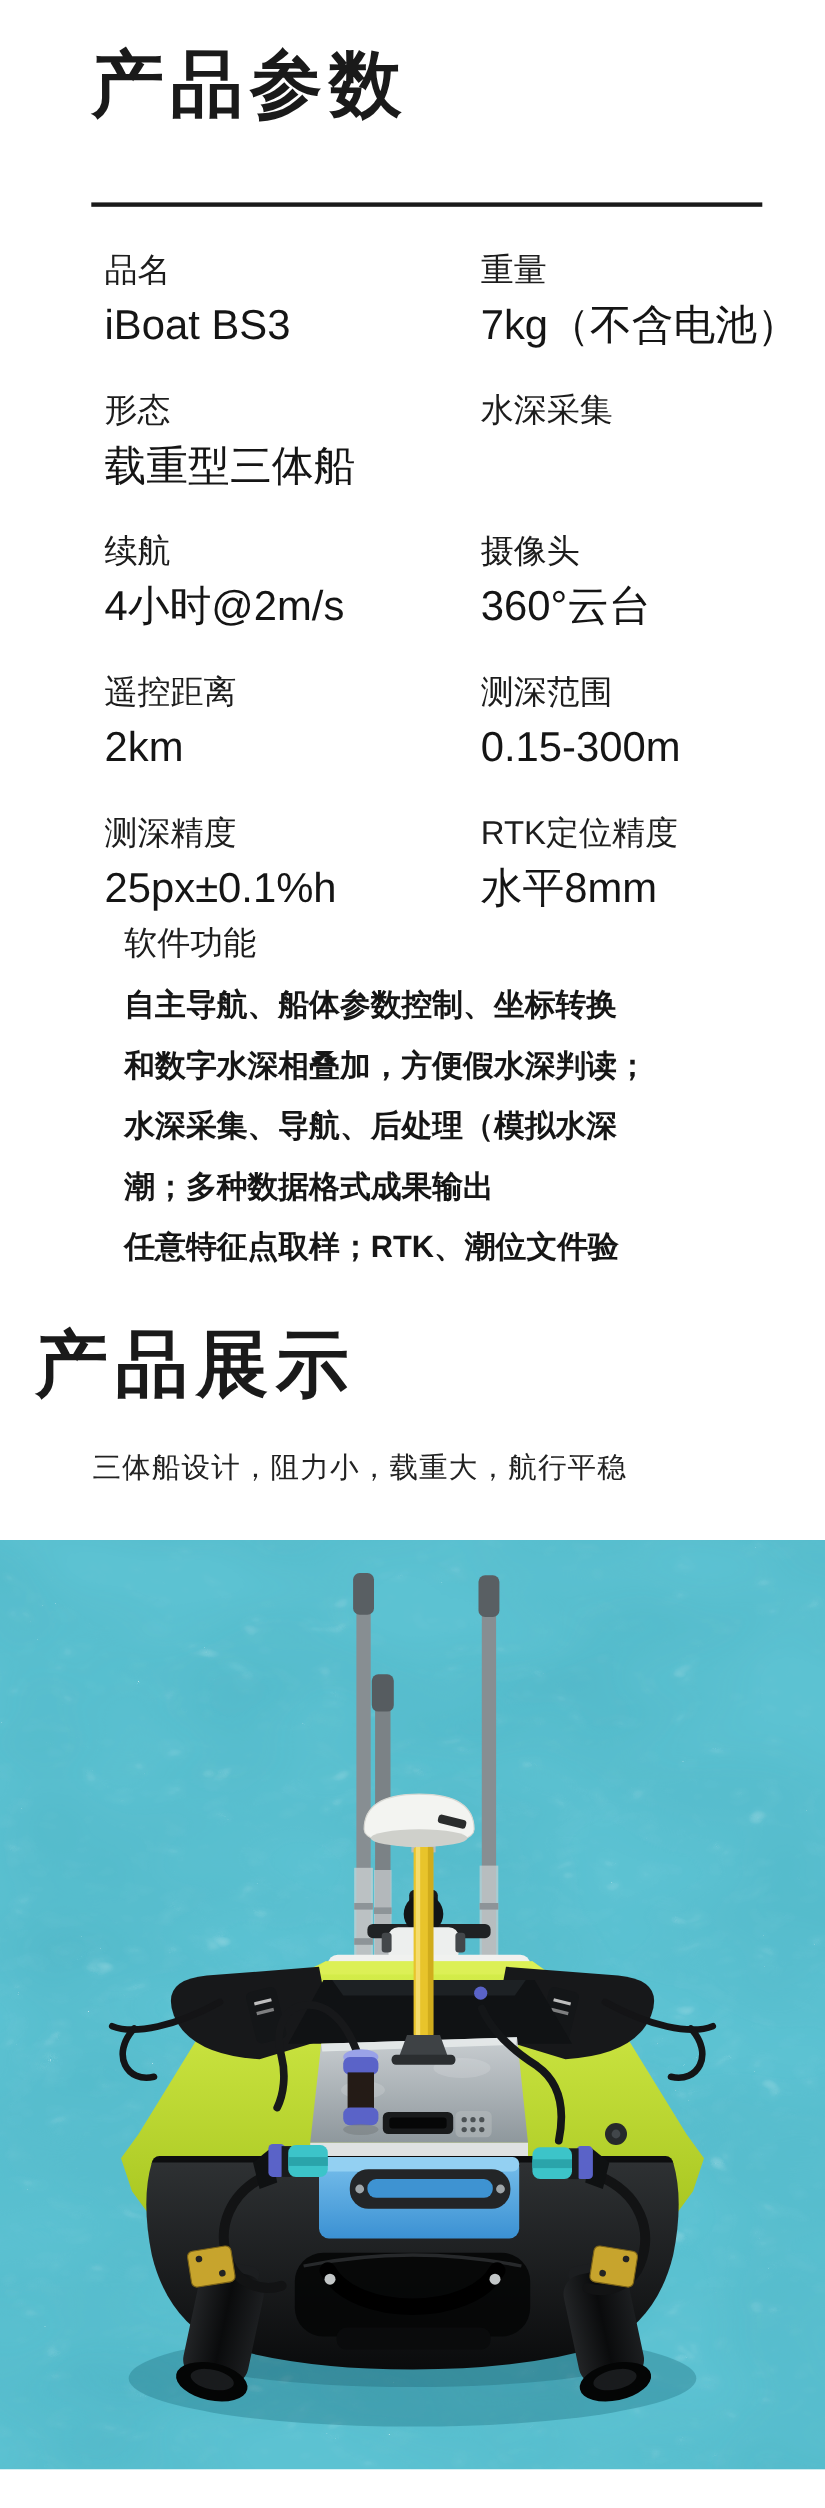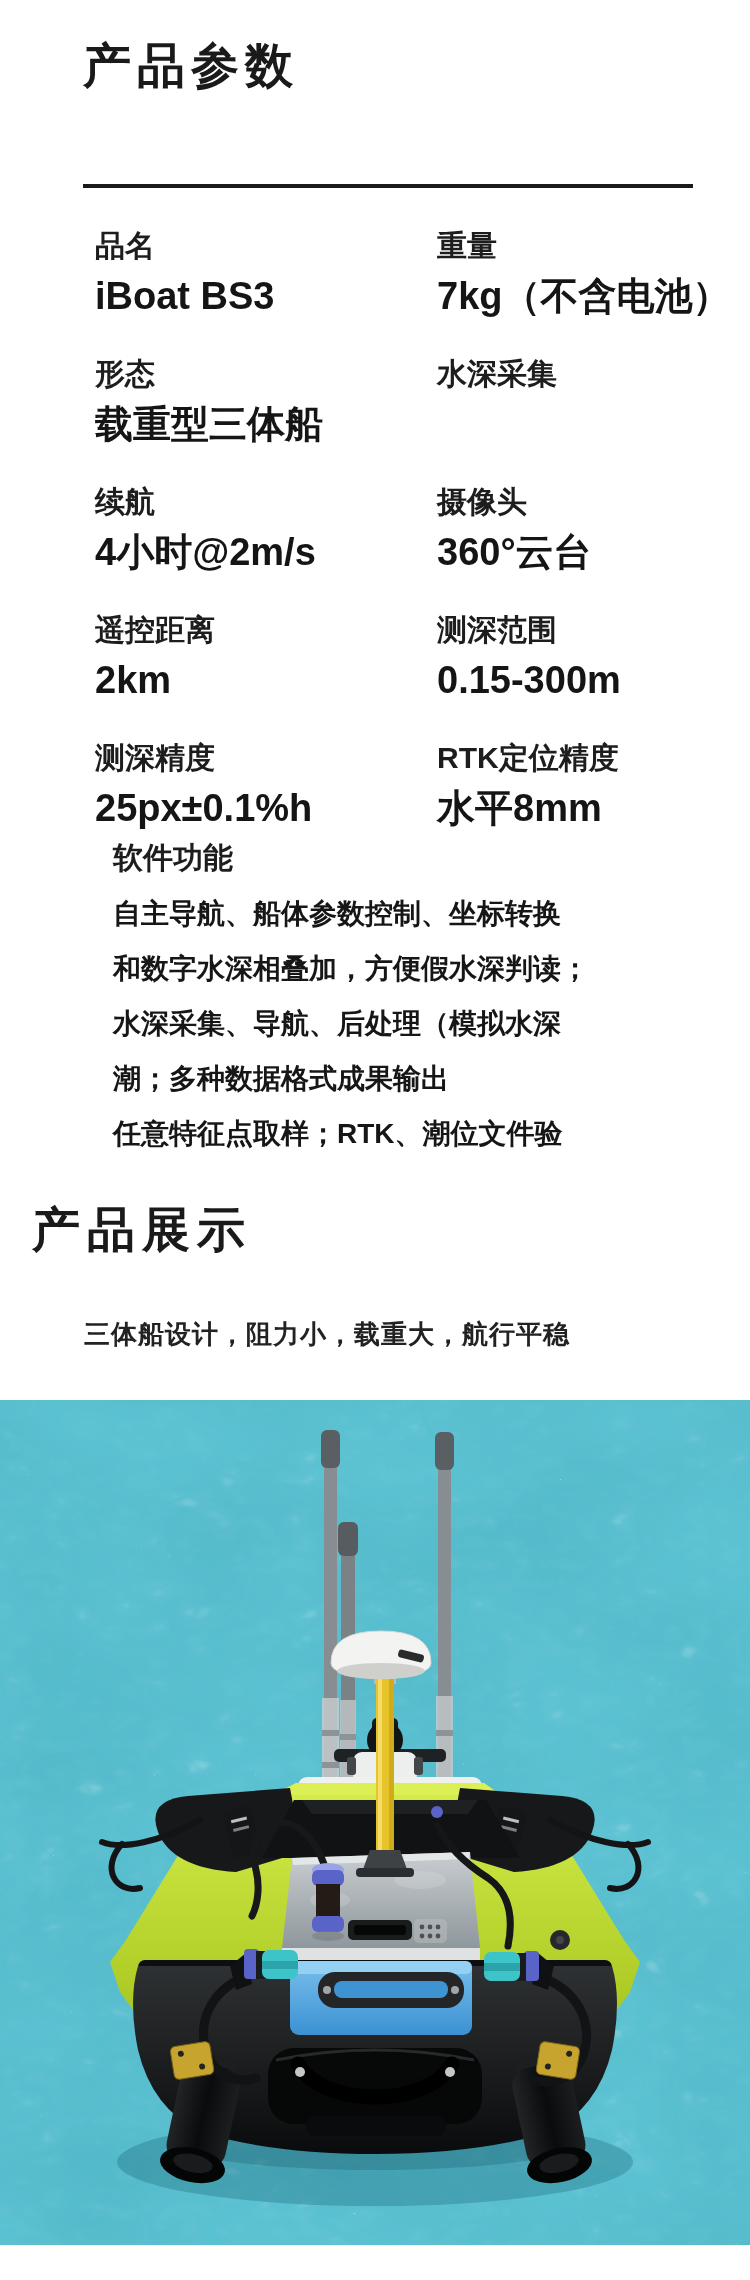--- a/index.html
+++ b/index.html
@@ -3,38 +3,38 @@
 <meta charset="utf-8">
 <style>
   html,body{margin:0;padding:0;background:#ffffff;}
   .page{
     position:relative;width:750px;height:2280px;margin:0 auto;
     background:#ffffff;overflow:hidden;
     font-family:"Liberation Sans","DejaVu Sans",sans-serif;
     color:#1a1a1a;
   }
   .big-title{
-    position:absolute;margin:0;font-size:48px;font-weight:700;
+    position:absolute;margin:0;font-size:66px;font-weight:700;
     letter-spacing:6px;line-height:1.1;color:#1a1a1a;white-space:nowrap;
   }
   .params-title{left:83px;top:40px;}
   .rule{position:absolute;left:83px;top:184px;width:610px;height:4px;background:#1a1a1a;}
   .spec-grid{
     position:absolute;left:95px;top:226px;width:615px;
     display:grid;grid-template-columns:342px 1fr;row-gap:34px;
   }
-  .spec-label{font-size:30px;font-weight:700;line-height:40px;color:#1d1d1d;white-space:nowrap;}
-  .spec-value{font-size:38px;font-weight:700;line-height:48px;margin-top:6px;color:#151515;white-space:nowrap;}
+  .spec-label{font-size:30px;font-weight:400;line-height:40px;color:#1d1d1d;white-space:nowrap;}
+  .spec-value{font-size:38px;font-weight:400;line-height:48px;margin-top:6px;color:#151515;white-space:nowrap;}
   .software{position:absolute;left:95px;top:838px;width:625px;margin-left:18px;}
   .software .spec-label{margin-bottom:8px;}
   .soft-line{font-size:28px;font-weight:600;line-height:55px;color:#161616;white-space:nowrap;}
   .showcase-title{left:0;top:1204px;width:750px;text-align:left;letter-spacing:7px;margin-left:32px;}
   .showcase-subtitle{
     position:absolute;left:0;top:1317px;width:654px;text-align:center;
-    font-size:26px;font-weight:700;letter-spacing:1px;color:#222222;white-space:nowrap;
+    font-size:26px;font-weight:400;letter-spacing:1px;color:#222222;white-space:nowrap;
   }
   .photo{position:absolute;left:0;top:1400px;width:750px;height:845px;}
   .photo svg{display:block;}
 </style>
 </head>
 <body>
 
 <div class="page">
 
   <h1 class="big-title params-title">产品参数</h1>

